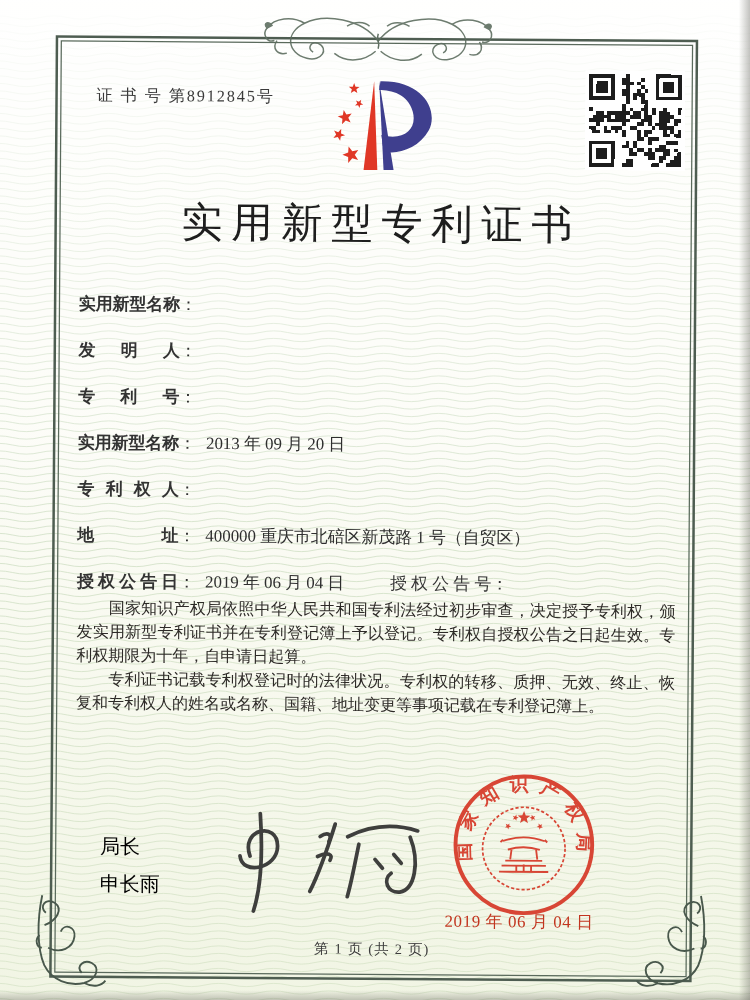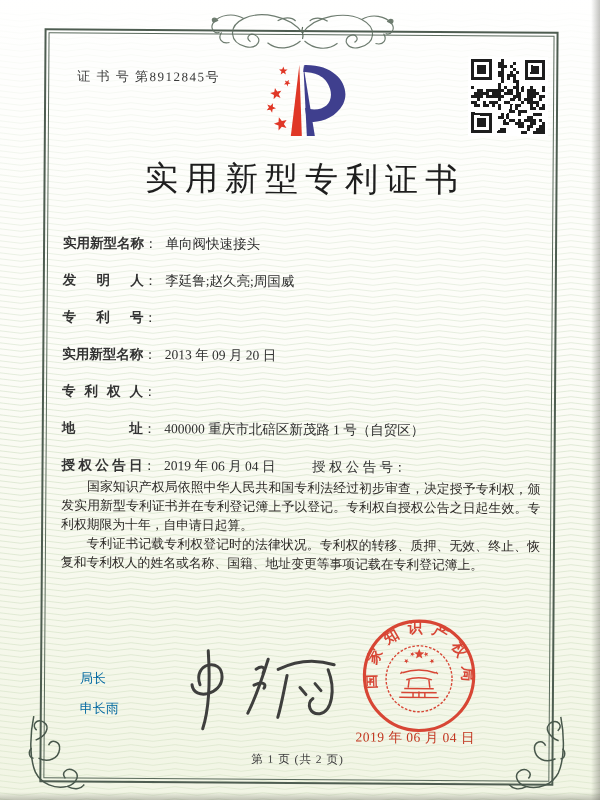--- a/index.html
+++ b/index.html
@@ -21,21 +21,21 @@
          color:#1e1e1e;font-weight:500;}
   .fields{left:62px;top:234px;width:482px;font-size:13.5px;color:#2f2f2f;}
   .row{display:flex;line-height:21px;margin-bottom:16px;white-space:nowrap;}
   .lbl{display:inline-block;width:81px;text-align:justify;text-align-last:justify;flex:none;color:#333;font-weight:bold;}
   .colon{flex:none;}
   .val{margin-left:8px;}
   .g-val{margin-left:8px;width:124px;flex:none;}
   .g-lbl2{display:inline-block;width:81px;text-align:justify;text-align-last:justify;flex:none;margin-left:24px;color:#333;}
   .paras{left:62px;top:479px;width:479px;font-size:12.8px;line-height:19px;text-align:justify;color:#2d2a27;}
   .paras p{margin:0;text-indent:2em;}
-  .signer{left:82px;top:665px;font-size:13px;line-height:30px;color:#0369a1;}
+  .signer{left:82px;top:665px;font-size:16px;line-height:30px;color:#000000;}
   .signature{left:172px;top:643px;width:180px;height:95px;}
   .seal{left:357px;top:611px;width:128px;height:128px;opacity:.95;mix-blend-mode:multiply;}
   .seal-date{left:358px;top:728px;width:130px;font-size:13.5px;letter-spacing:.5px;color:#c2351f;white-space:nowrap;}
   .footer{left:0;right:0;top:752px;text-align:center;font-size:11.5px;color:#3c3c3c;letter-spacing:1px;}
   .ornament-top{left:205px;top:9px;width:190px;height:44px;}
   .flourish{width:62px;height:76px;}
   .flourish-left{left:26px;top:716px;}
   .flourish-right{right:27px;top:713px;transform:scaleX(-1);}
   .edge-right{position:absolute;top:0;right:0;width:9px;height:100%;pointer-events:none;
     background:linear-gradient(90deg,rgba(0,0,0,0),rgba(95,95,88,.38));}
@@ -431,26 +431,24 @@
           <rect x="24" y="24" width="1" height="1"></rect>
         </g>
     </svg>
 
     <div class="abs title">实用新型专利证书</div>
 
     <div class="abs fields">
       <div class="row">
         <span class="lbl">实用新型名称</span>
           <span class="colon">：</span>
-        <span class="val">单向阀快速接头</span>
       </div>
       <div class="row">
         <span class="lbl">发明人</span>
           <span class="colon">：</span>
-        <span class="val">李廷鲁;赵久亮;周国威</span>
       </div>
       <div class="row">
         <span class="lbl">专利号</span>
           <span class="colon">：</span>
       </div>
       <div class="row">
         <span class="lbl">实用新型名称</span>
           <span class="colon">：</span>
         <span class="val">2013 年 09 月 20 日</span>
       </div>

